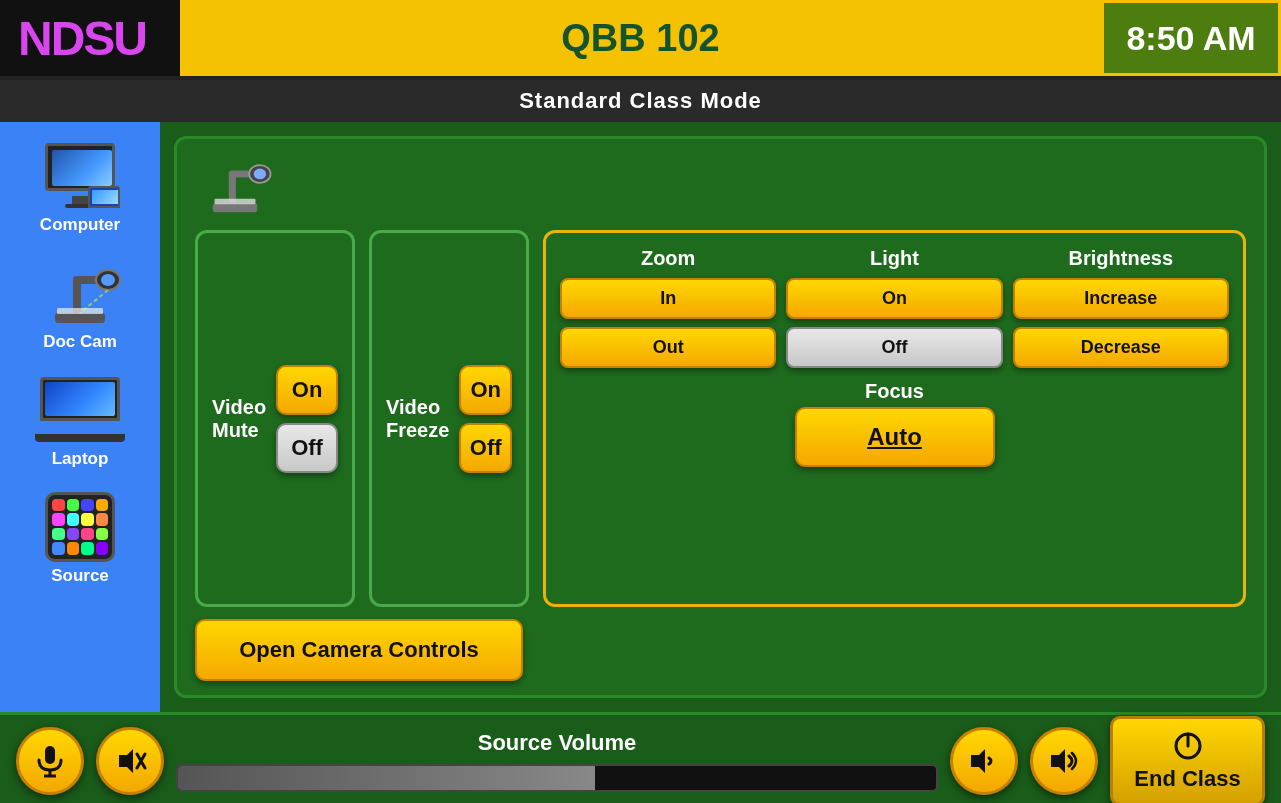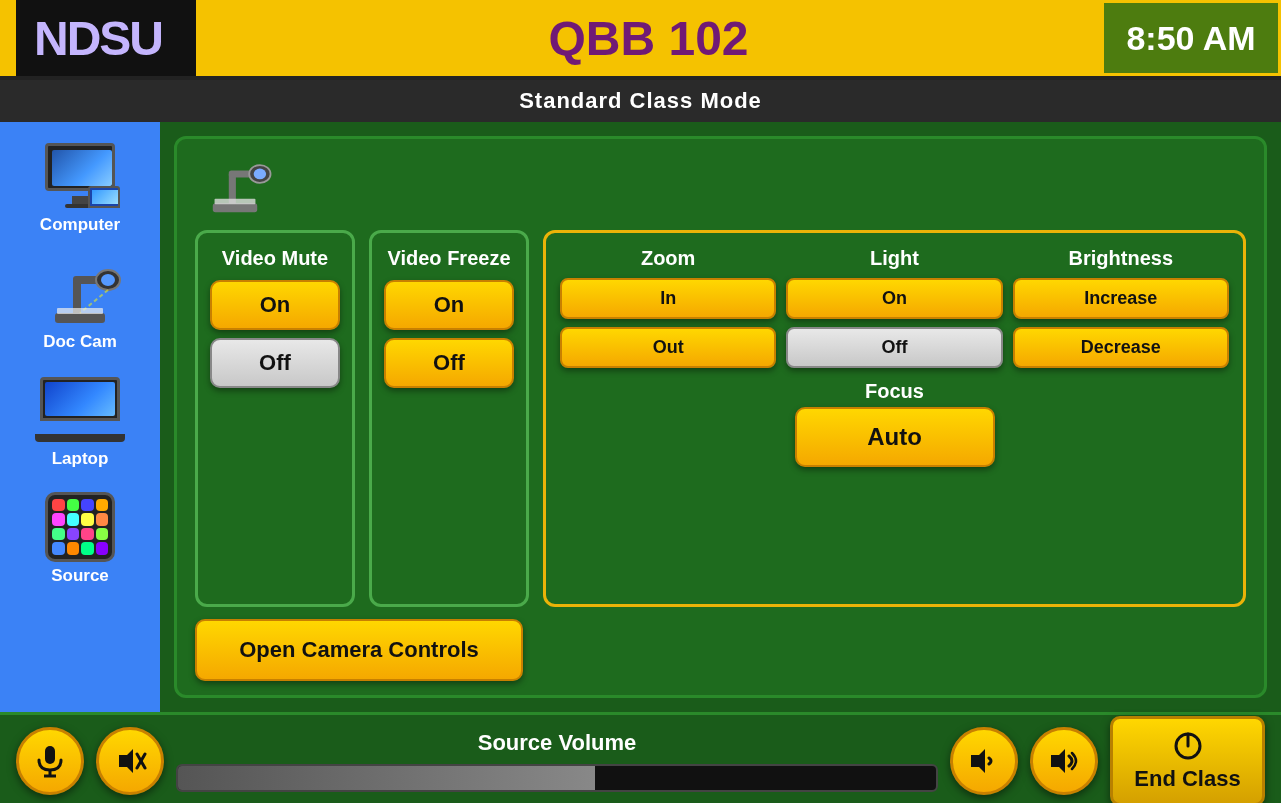--- a/index.html
+++ b/index.html
@@ -14,38 +14,37 @@
     
     #header {
       display: flex;
       align-items: stretch;
       background: #f5c200;
       height: 80px;
       border-bottom: 4px solid #222;
     }
     #logo-area {
       background: #111;
-      color: #c4b5fd;
+      color: #d946ef;
       font-size: 48px;
       font-weight: 900;
       padding: 0 18px;
       display: flex;
       align-items: center;
       min-width: 180px;
       letter-spacing: -2px;
-      margin-left: 16px;
     }
     #room-title {
       flex: 1;
       display: flex;
       align-items: center;
       justify-content: center;
-      font-size: 48px;
+      font-size: 38px;
       font-weight: 900;
-      color: #701a75;
+      color: #14532d;
     }
     #clock-area {
       background: #4d7c0f;
       color: #fff;
       font-size: 34px;
       font-weight: 700;
       display: flex;
       align-items: center;
       justify-content: center;
       min-width: 180px;
@@ -225,21 +224,21 @@
       flex: 1;
     }
 
     
     .ctrl-box {
       background: #1e6b1e;
       border: 3px solid #4aaa4a;
       border-radius: 12px;
       padding: 14px;
       display: flex;
-      flex-direction: column;
+      flex-direction: row;
       align-items: center;
       gap: 10px;
     }
     .ctrl-box-label {
       font-size: 20px;
       font-weight: 700;
       color: #fff;
     }
 
     
@@ -344,20 +343,21 @@
       border: 2px solid #c88000;
       border-radius: 10px;
       color: #111;
       font-size: 24px;
       font-weight: 800;
       cursor: pointer;
       text-align: center;
       padding: 14px 0;
       width: 200px;
       box-shadow: 0 3px 6px rgba(0,0,0,0.4);
+      text-decoration: underline;
     }
 
     
     #bottom-bar {
       height: 95px;
       background: #1a5c1a;
       display: flex;
       align-items: center;
       padding: 0 16px;
       gap: 12px;

